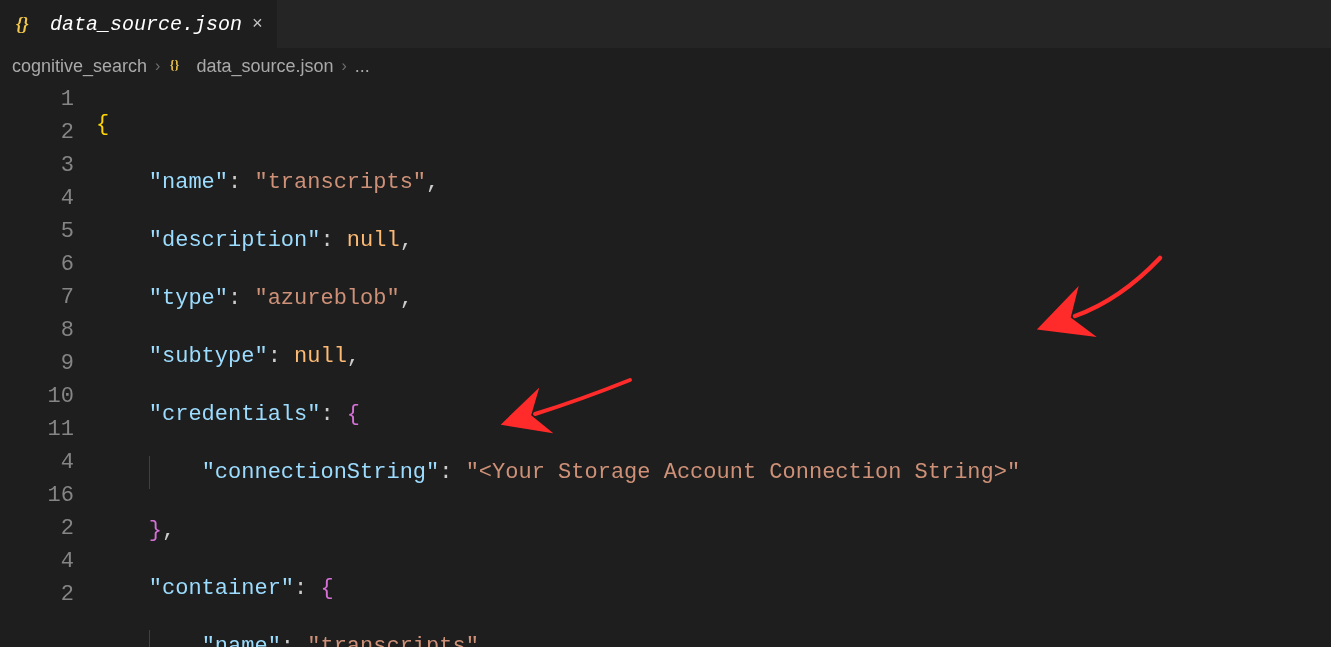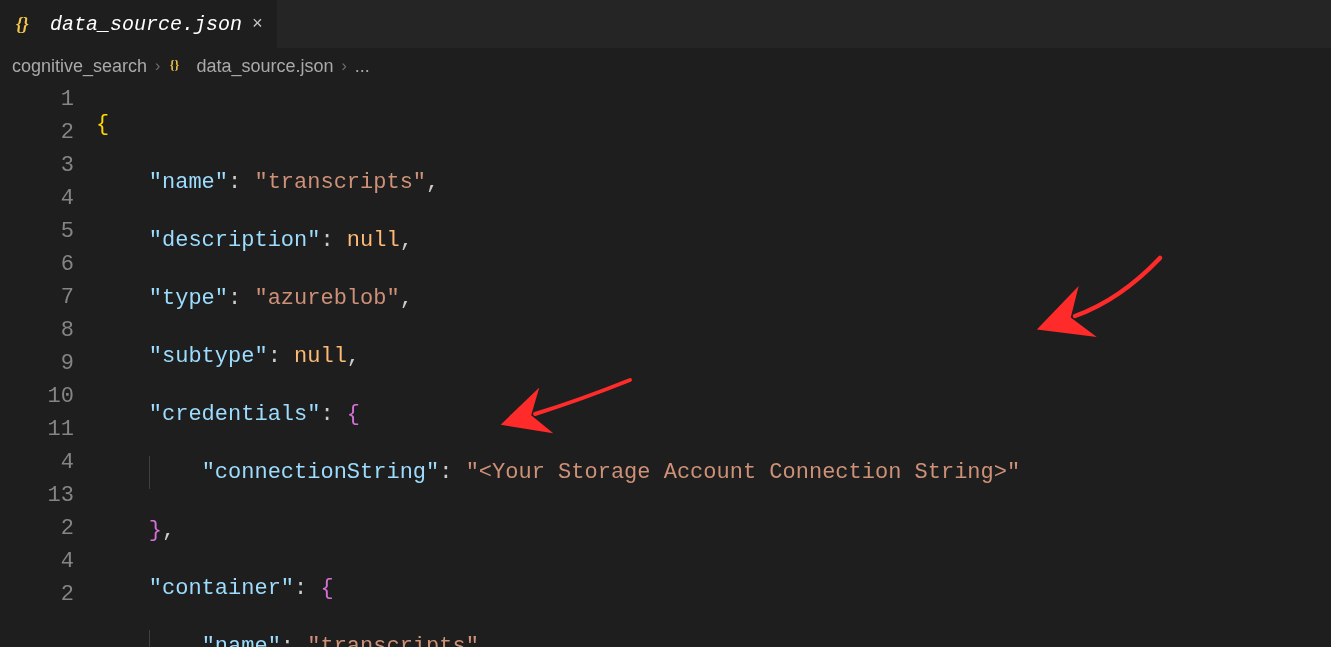--- a/index.html
+++ b/index.html
@@ -146,21 +146,21 @@
     <div class="line">3</div>
     <div class="line">4</div>
     <div class="line">5</div>
     <div class="line">6</div>
     <div class="line">7</div>
     <div class="line">8</div>
     <div class="line">9</div>
     <div class="line">10</div>
     <div class="line">11</div>
     <div class="line">4</div>
-    <div class="line">13</div>
+    <div class="line">16</div>
     <div class="line">2</div>
     <div class="line">4</div>
     <div class="line">2</div>
   </div>
 
   <div class="code">
 <div class="line"><span class="tk-brace">{</span></div>
 <div class="line">    <span class="tk-key">"name"</span><span class="tk-punct">: </span><span class="tk-str">"transcripts"</span><span class="tk-punct">,</span></div>
 <div class="line">    <span class="tk-key">"description"</span><span class="tk-punct">: </span><span class="tk-null">null</span><span class="tk-punct">,</span></div>
 <div class="line">    <span class="tk-key">"type"</span><span class="tk-punct">: </span><span class="tk-str">"azureblob"</span><span class="tk-punct">,</span></div>

